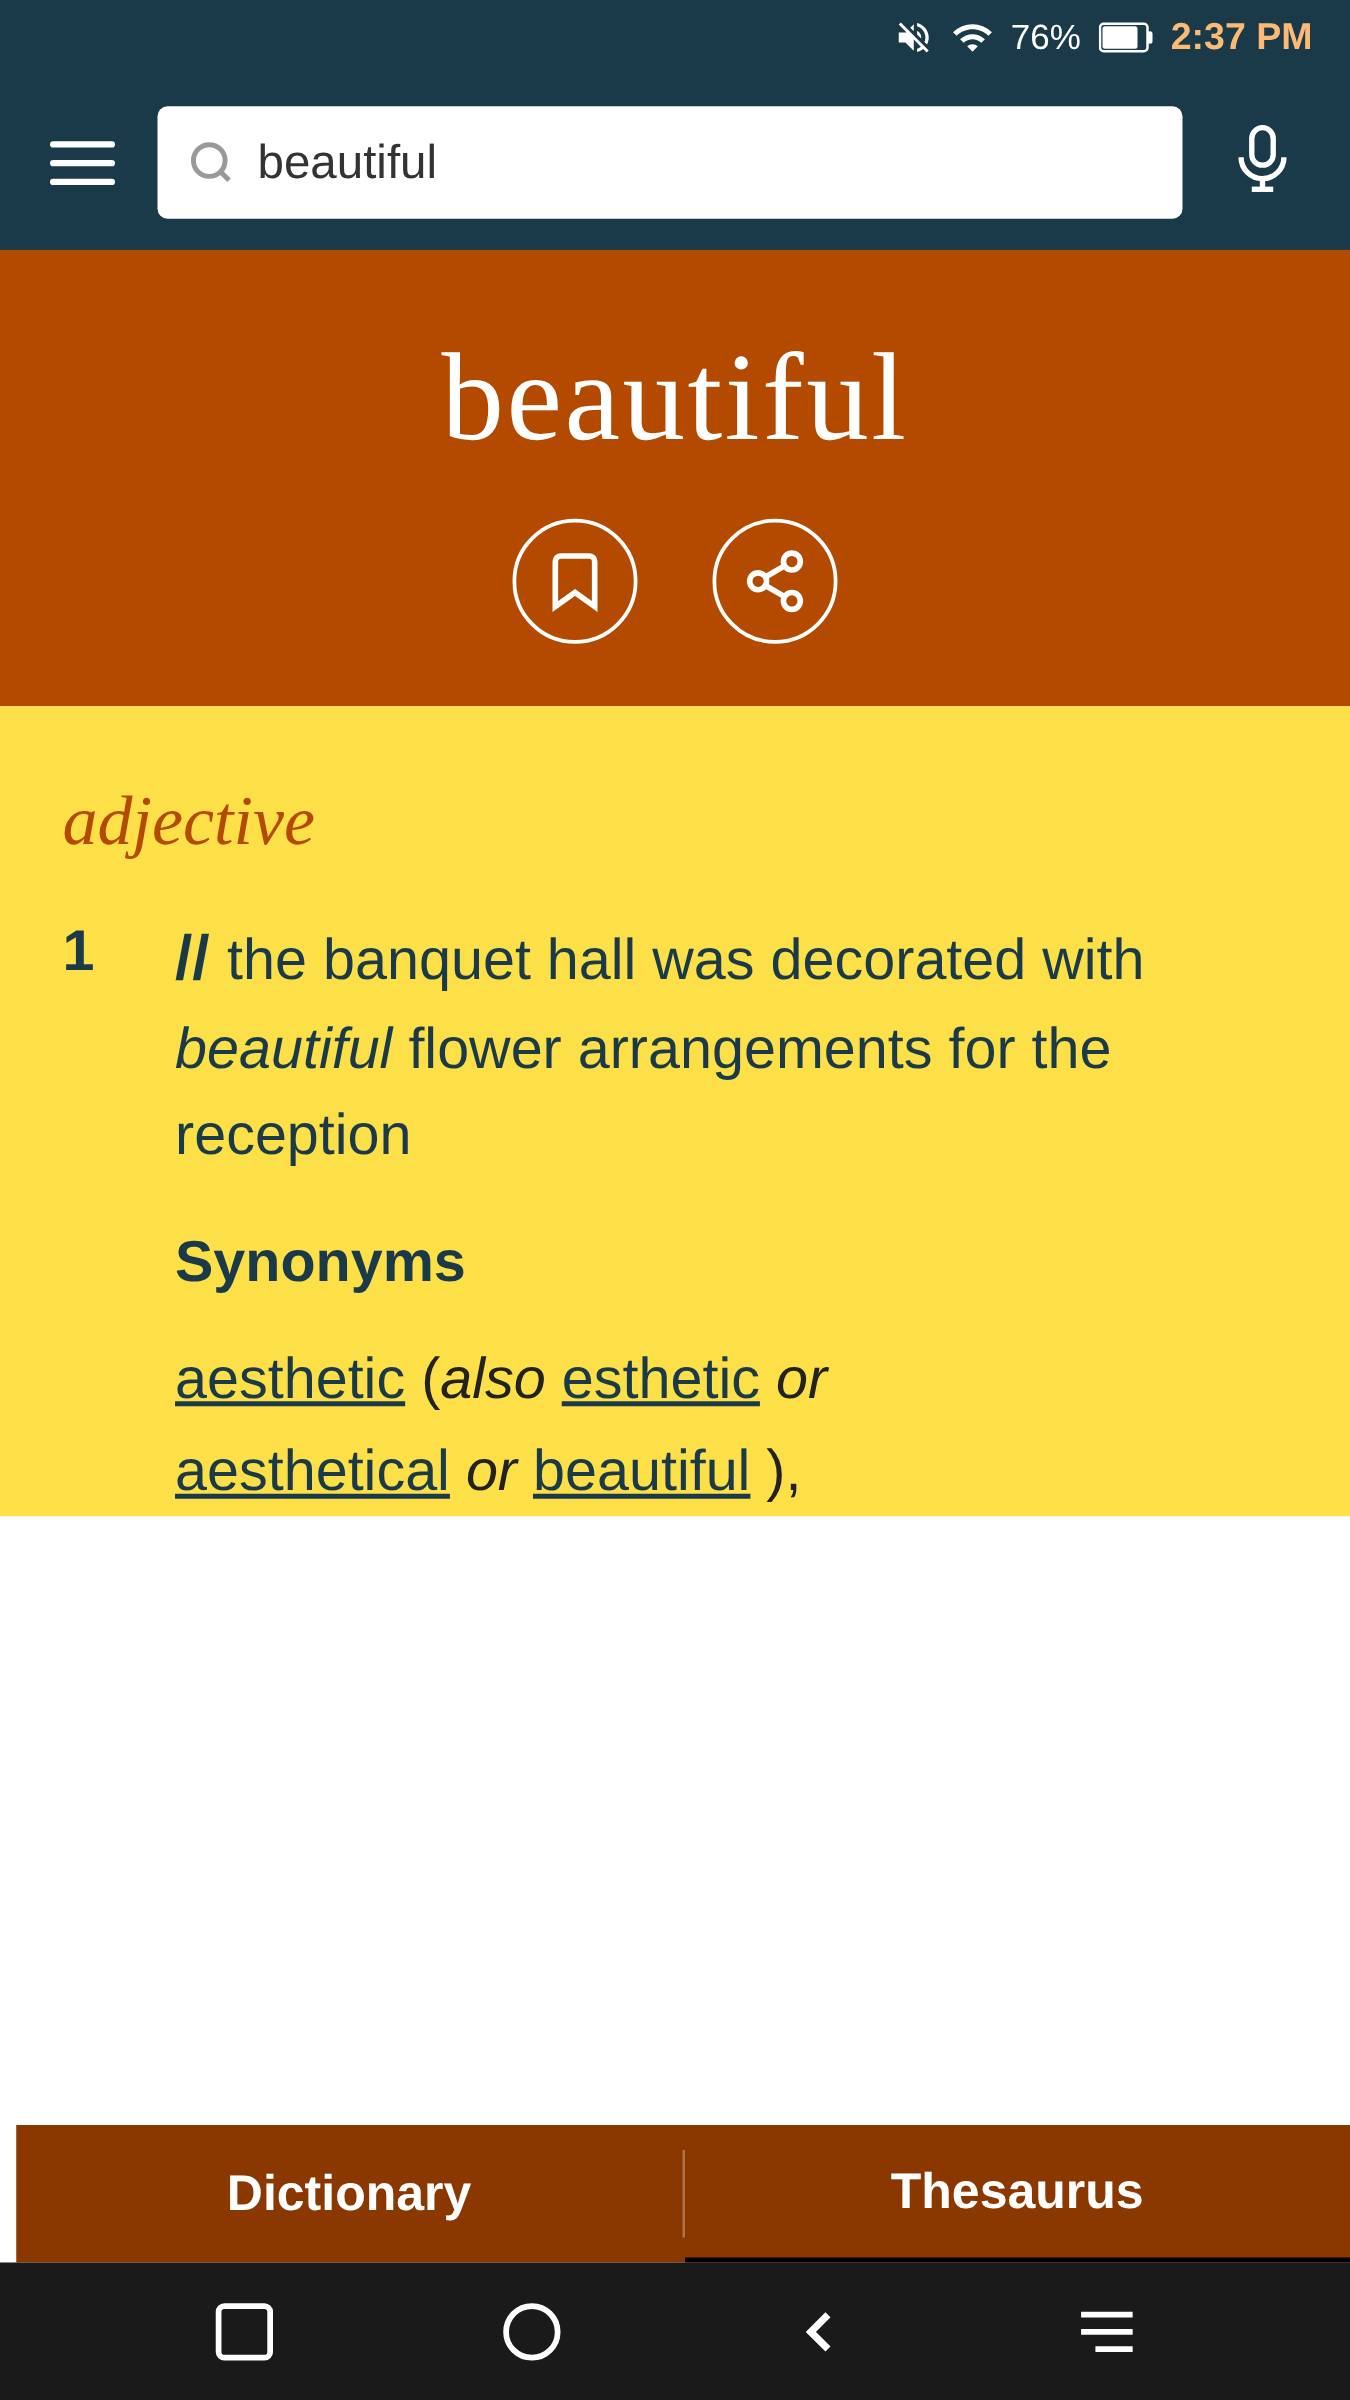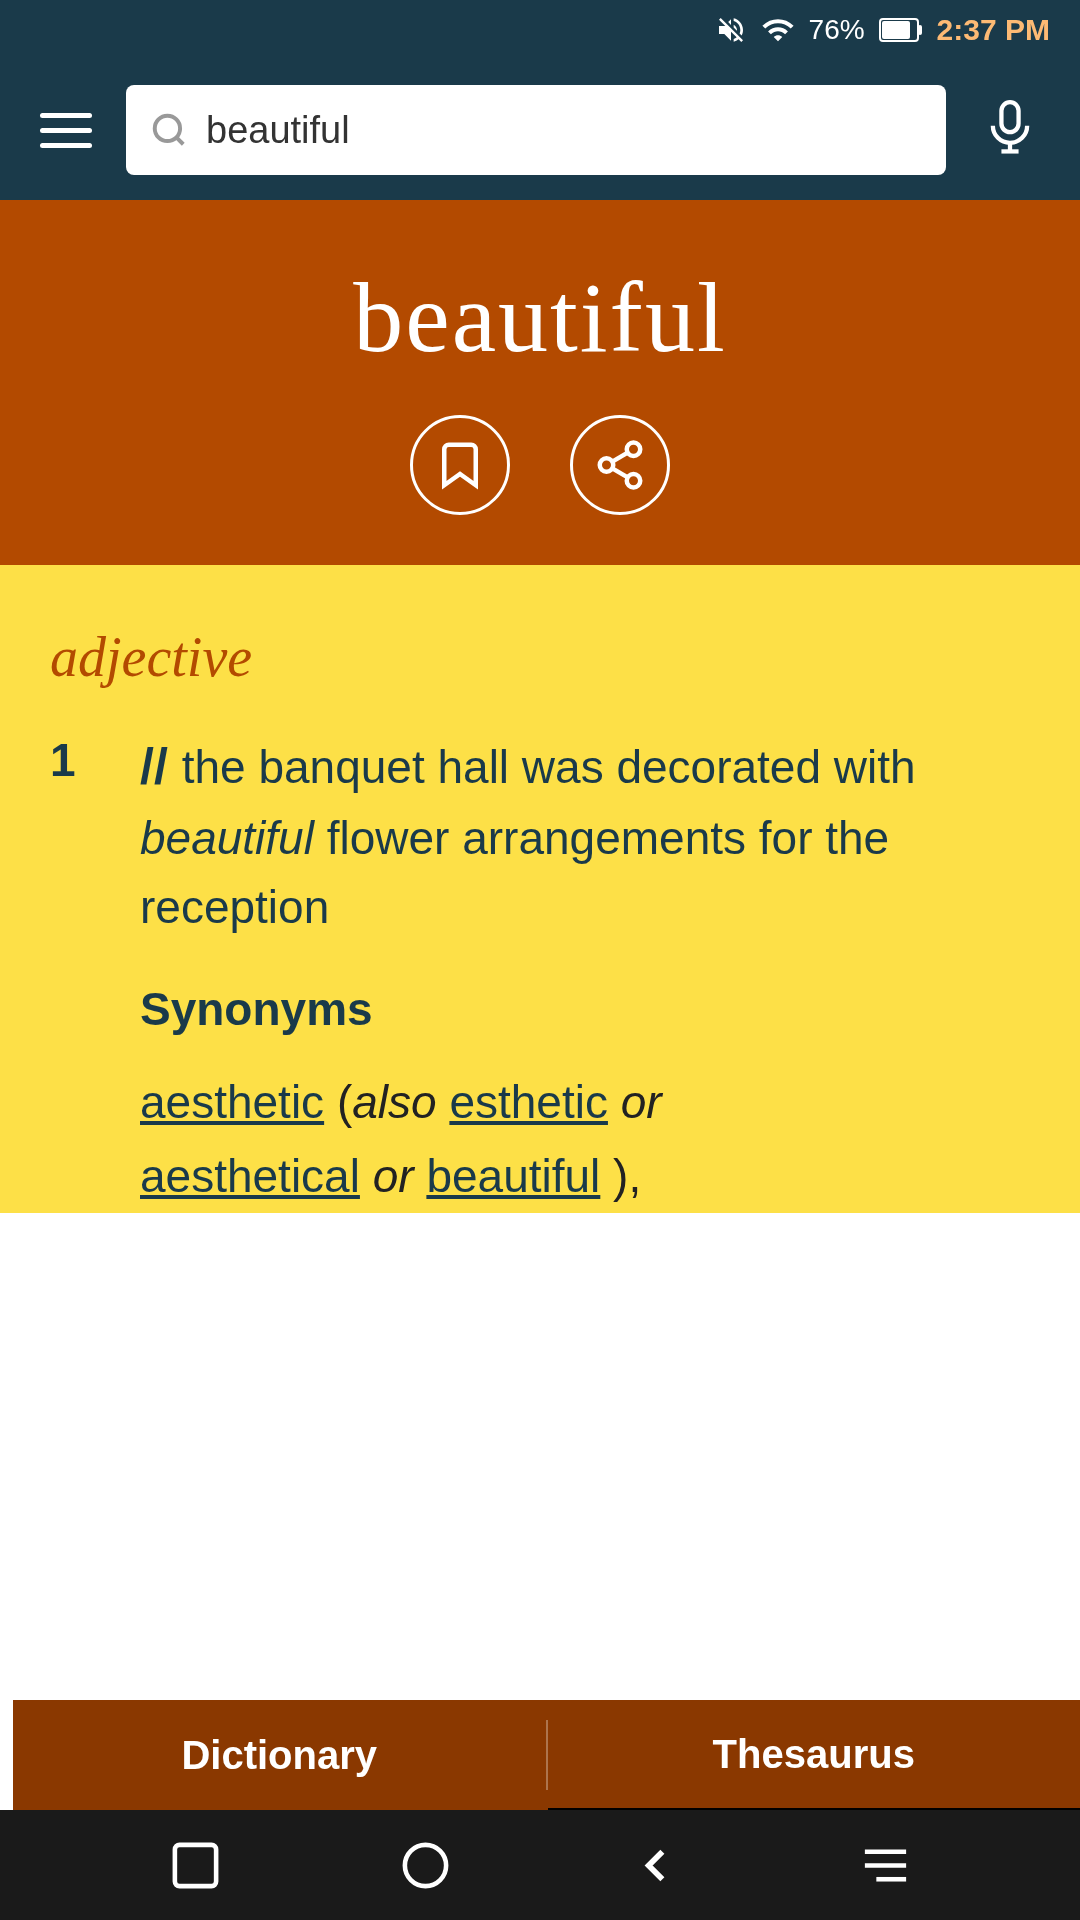--- a/index.html
+++ b/index.html
@@ -226,21 +226,21 @@
     .nav-item {
       flex: 1;
       display: flex;
       align-items: center;
       justify-content: center;
       height: 100%;
       cursor: pointer;
       position: relative;
     }
     .nav-item.active {
-      border-bottom: 2px solid #000000;
+      border-bottom: 4px solid #000000;
     }
     .nav-label {
       color: white;
       font-size: 40px;
       font-weight: bold;
       font-family: Arial, sans-serif;
     }
     .nav-divider {
       width: 2px;
       height: 70px;

